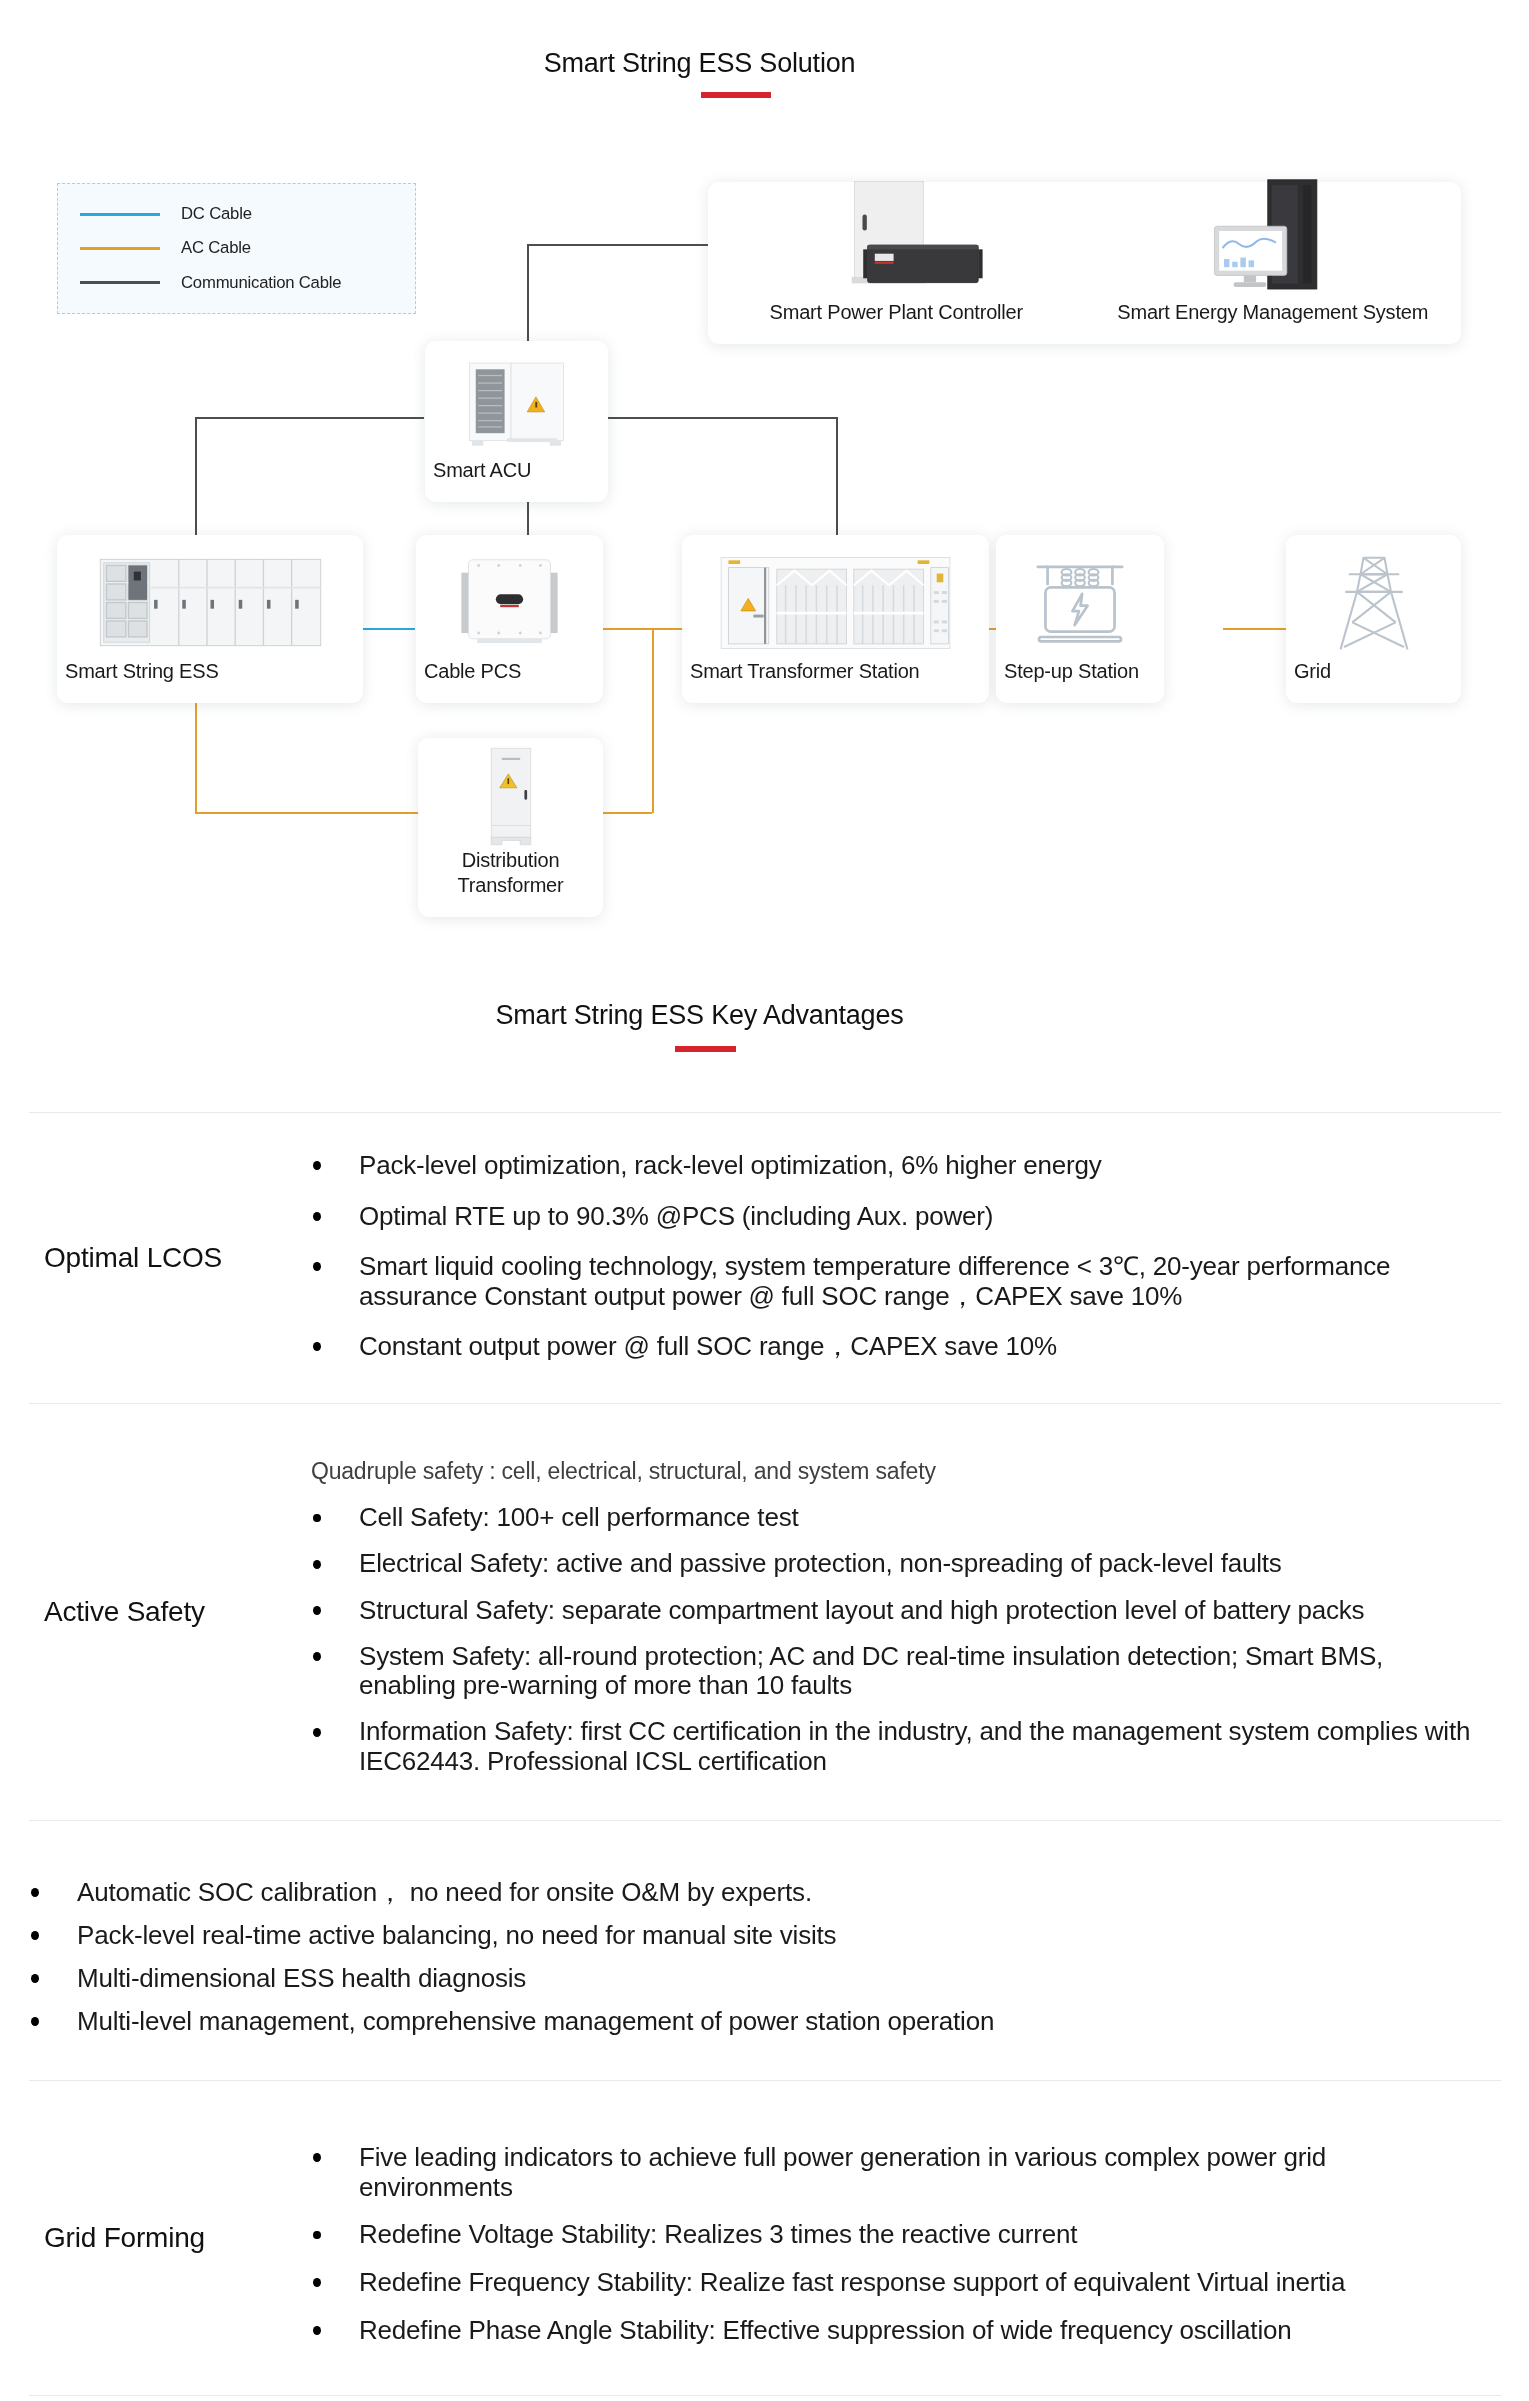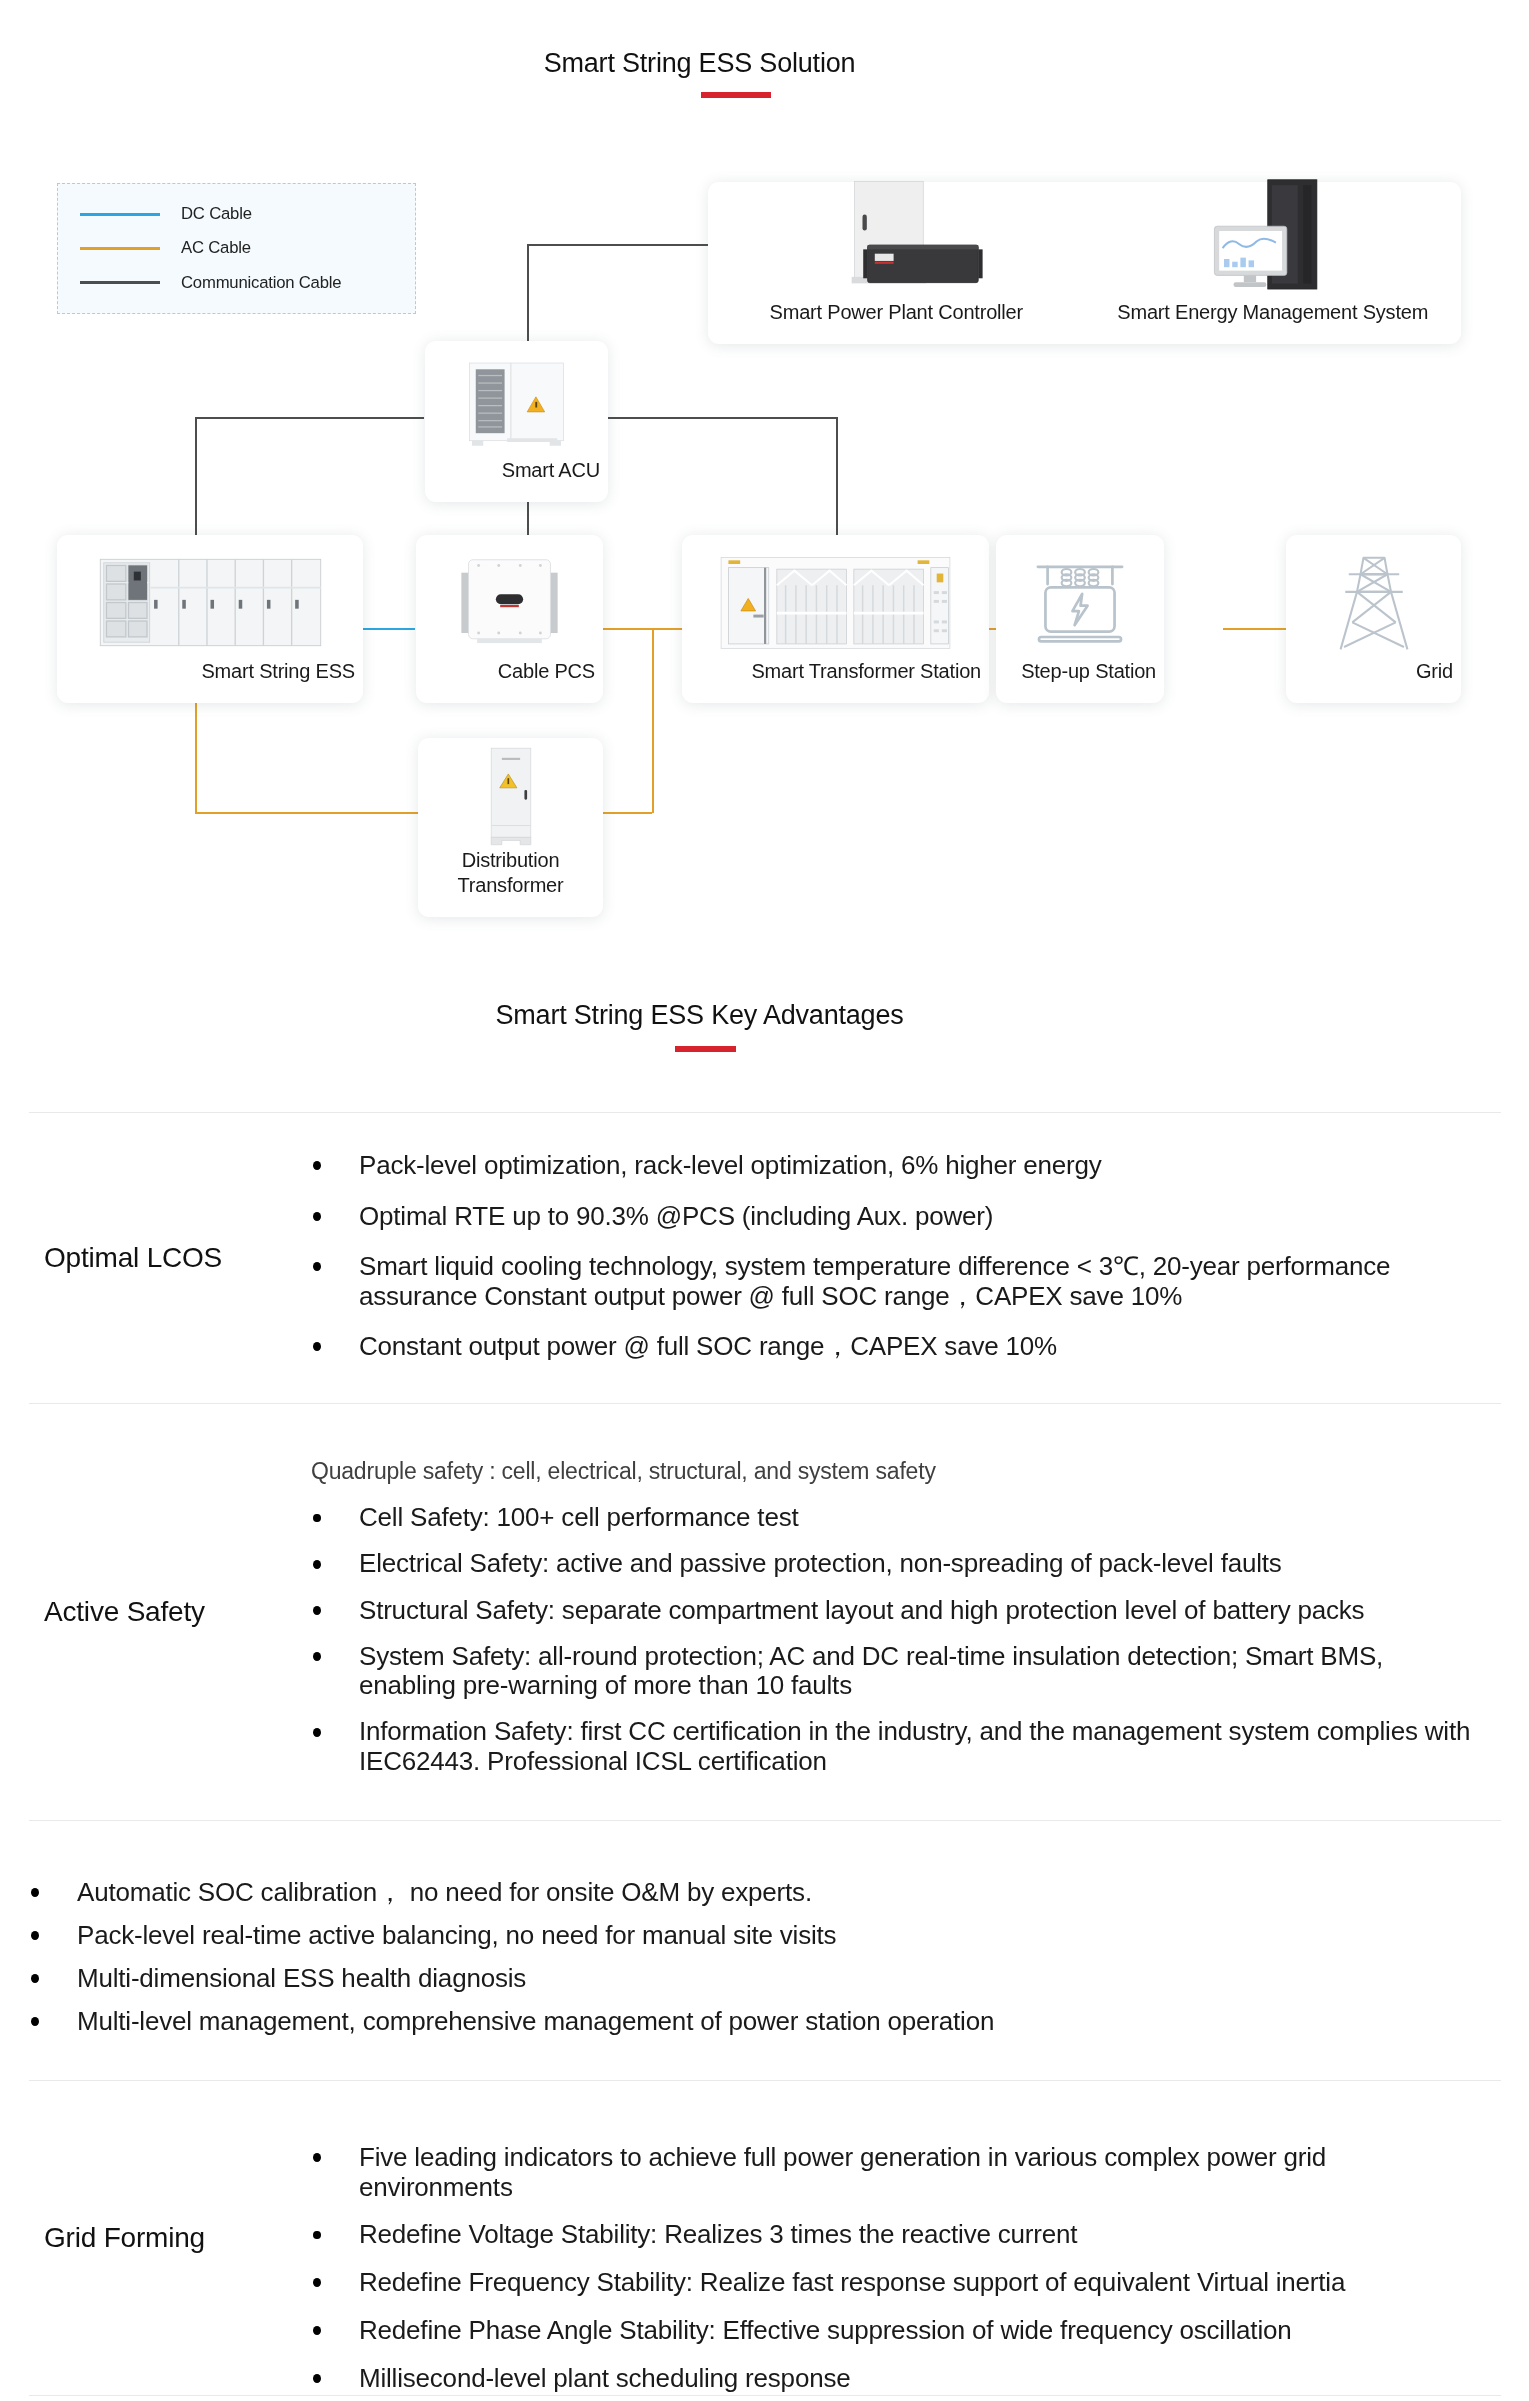--- a/index.html
+++ b/index.html
@@ -6,21 +6,21 @@
   html,body { width:1529px; background:#ffffff; font-family:"Liberation Sans", sans-serif; color:#1a1a1a; }
   body { height:2401px; position:relative; letter-spacing:-0.2px; }
 
   
   .big-title { position:absolute; left:0; width:1399px; text-align:center; font-size:27px; font-weight:400; color:#111; }
   .red-bar { position:absolute; height:5.6px; background:#D6232E; }
 
   
   .node-box { position:absolute; background:#fff; border-radius:11px;
               box-shadow:0 1.6px 14.3px rgba(80,90,100,.14); z-index:2;
-              display:flex; flex-direction:column; align-items:flex-end; justify-content:flex-end; }
+              display:flex; flex-direction:column; align-items:flex-start; justify-content:flex-end; }
   .node-label { font-size:20px; color:#1a1a1a; text-align:center; line-height:25px; padding:0 8px 19px; }
   .node-art { flex:1; display:flex; align-items:center; justify-content:center; width:100%; padding-top:11px; }
 
   .legend-box { position:absolute; left:57px; top:183px; width:359px; height:131px;
                 background:#F4FAFE; border:0.8px dashed #9BD3F0; z-index:2;
                 display:flex; flex-direction:column; justify-content:space-evenly; padding:6.4px 0; }
   .legend-row { display:flex; align-items:center; }
   .legend-line { width:80px; height:2.4px; margin-left:22px; }
   .legend-label { font-size:16.7px; margin-left:21px; color:#222; }
   .c-dc { background:#2BA6E0; } .c-ac { background:#E2A029; } .c-comm { background:#4D4D4D; }
@@ -365,18 +365,17 @@
     </ul>
   </div>
 
   <div class="section s3">
     <div class="sec-label">Grid Forming</div>
     <ul class="sec-body">
       <li class="bullet">Five leading indicators to achieve full power generation in various complex power grid environments</li>
       <li class="bullet">Redefine Voltage Stability: Realizes 3 times the reactive current</li>
       <li class="bullet">Redefine Frequency Stability: Realize fast response support of equivalent Virtual inertia</li>
       <li class="bullet">Redefine Phase Angle Stability: Effective suppression of wide frequency oscillation</li>
-      <li class="bullet">Millisecond-level plant scheduling response</li>
     </ul>
   </div>
 
 </div>
 
 
 </body></html>

